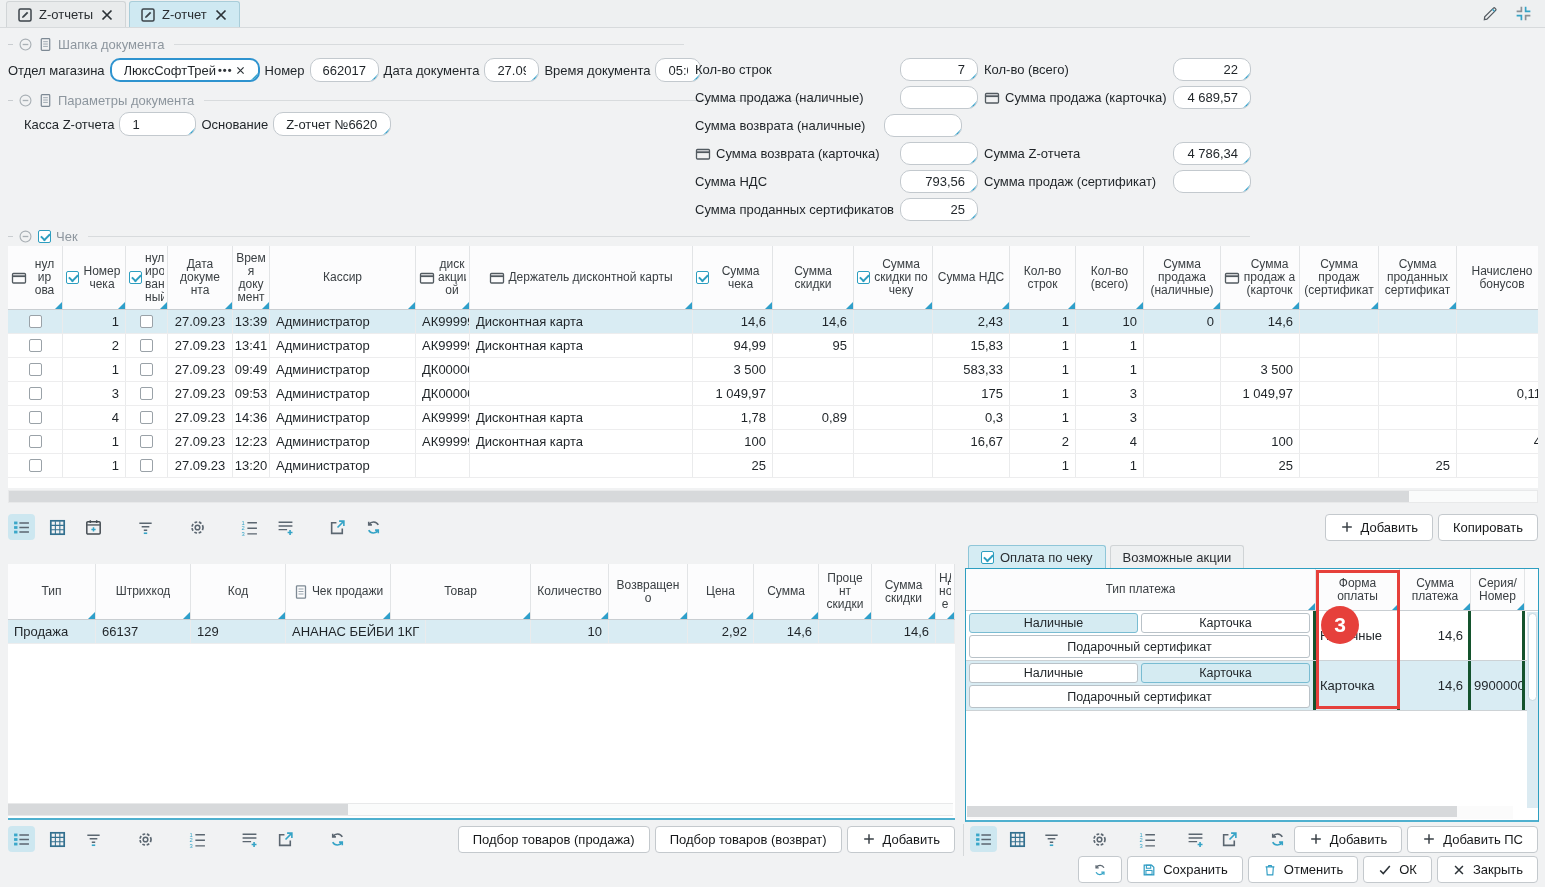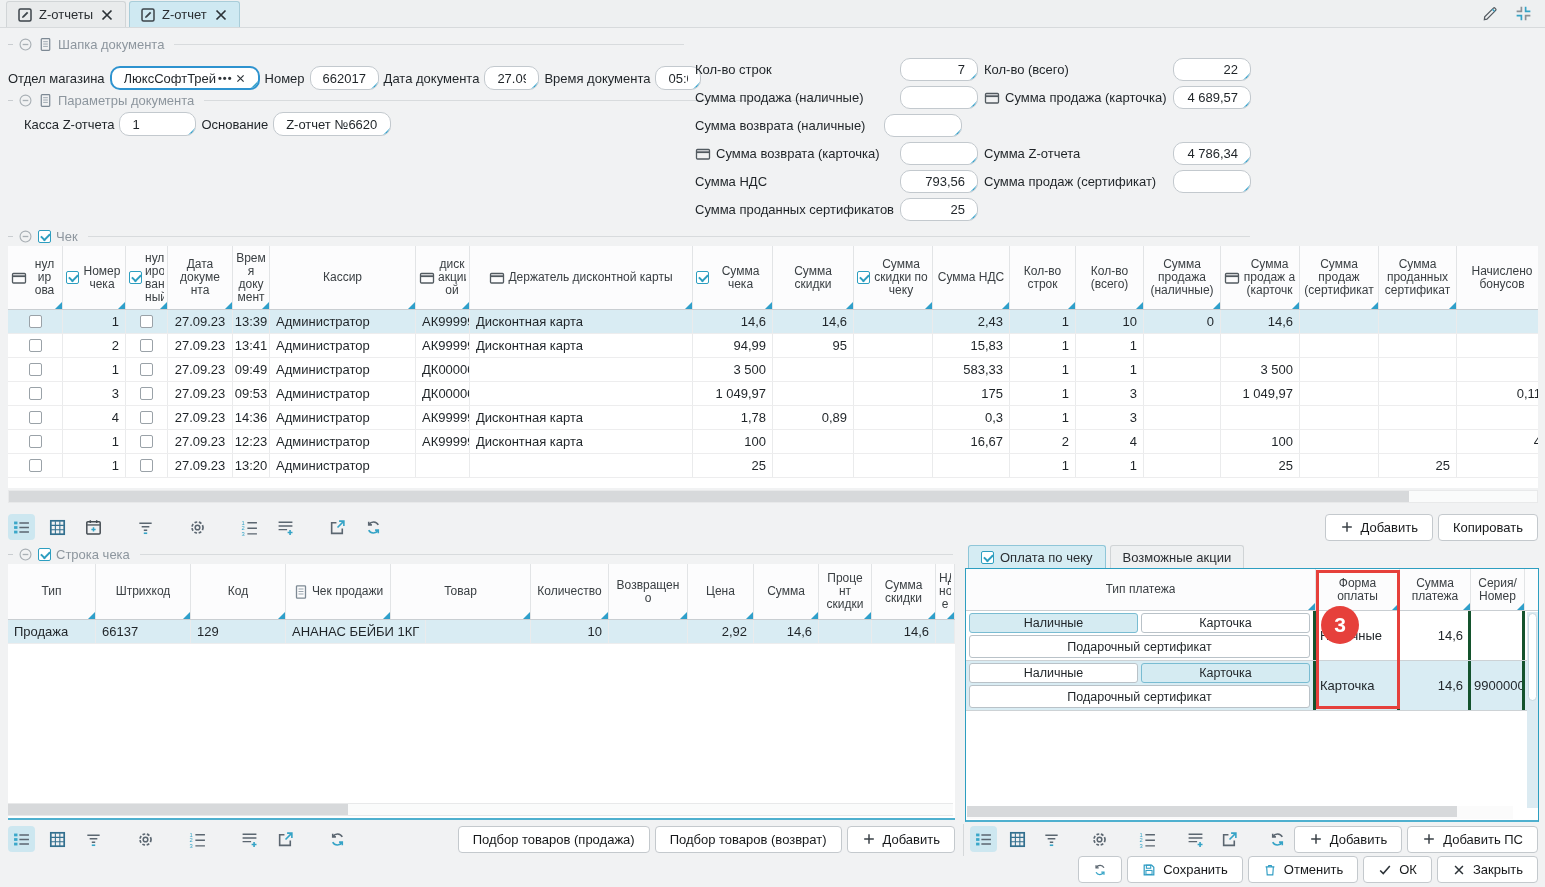--- a/index.html
+++ b/index.html
@@ -193,21 +193,21 @@
       </span>
     <span class="svg-ic">
         <svg viewBox="0 0 16 16" fill="none">
           <rect x="3.5" y="1.8" width="9" height="12.4" rx="0.8" stroke="#7d8994" stroke-width="1.3"></rect>
           <path d="M5.5 5h5M5.5 7.5h5M5.5 10h5" stroke="#9aa5ae" stroke-width="1"></path>
         </svg>
       </span>
     <span>Шапка документа</span>
     <span class="trail"></span>
   </div>
-  <div class="field-row" style="left:8px; top:66px;">
+  <div class="field-row" style="left:8px; top:58px;">
     <span class="flabel">Отдел магазина</span>
     <div class="inp focused" style="width:150px;">
       <span class="inp-val">ЛюксСофтТрейд2</span>
       <span class="inp-dots">•••</span>
       <span class="inp-x svg-ic">
           <svg viewBox="0 0 16 16" fill="none">
             <path d="M3.5 3.5l9 9M12.5 3.5l-9 9" stroke="#2c3237" stroke-width="1.7"></path>
           </svg>
         </span>
     </div>
@@ -718,32 +718,20 @@
             </svg>
           </span>
           <span class="btn-label">Добавить</span>
         </button>
         <button class="btn">
           <span class="btn-label">Копировать</span>
         </button>
       </div>
   </div>
 
-  <div class="group-header" style="left:8px; top:546px; width:945px;">
-    <span class="lead"></span>
-    <span class="svg-ic">
-        <svg viewBox="0 0 16 16" fill="none">
-          <circle cx="8" cy="8" r="5.8" stroke="#a9b0b5" stroke-width="1.2"></circle>
-          <path d="M5 8h6" stroke="#a9b0b5" stroke-width="1.4"></path>
-        </svg>
-      </span>
-    <span class="cb sm on"></span>
-    <span>Строка чека</span>
-    <span class="trail"></span>
-  </div>
   <div class="tbl" style="left:8px; top:564px; width:947px; height:256px; border-bottom:2px solid #4fb0cf;">
     <div class="thead" id="line-head" style="height:56px;">
         <div class="th" style="flex: 0 0 88px; width: 88px;">
           <span class="th-label">Тип</span>
         </div>
         <div class="th" style="flex: 0 0 95px; width: 95px;">
           <span class="th-label">Штрихкод</span>
         </div>
         <div class="th" style="flex: 0 0 95px; width: 95px;">
           <span class="th-label">Код</span>

